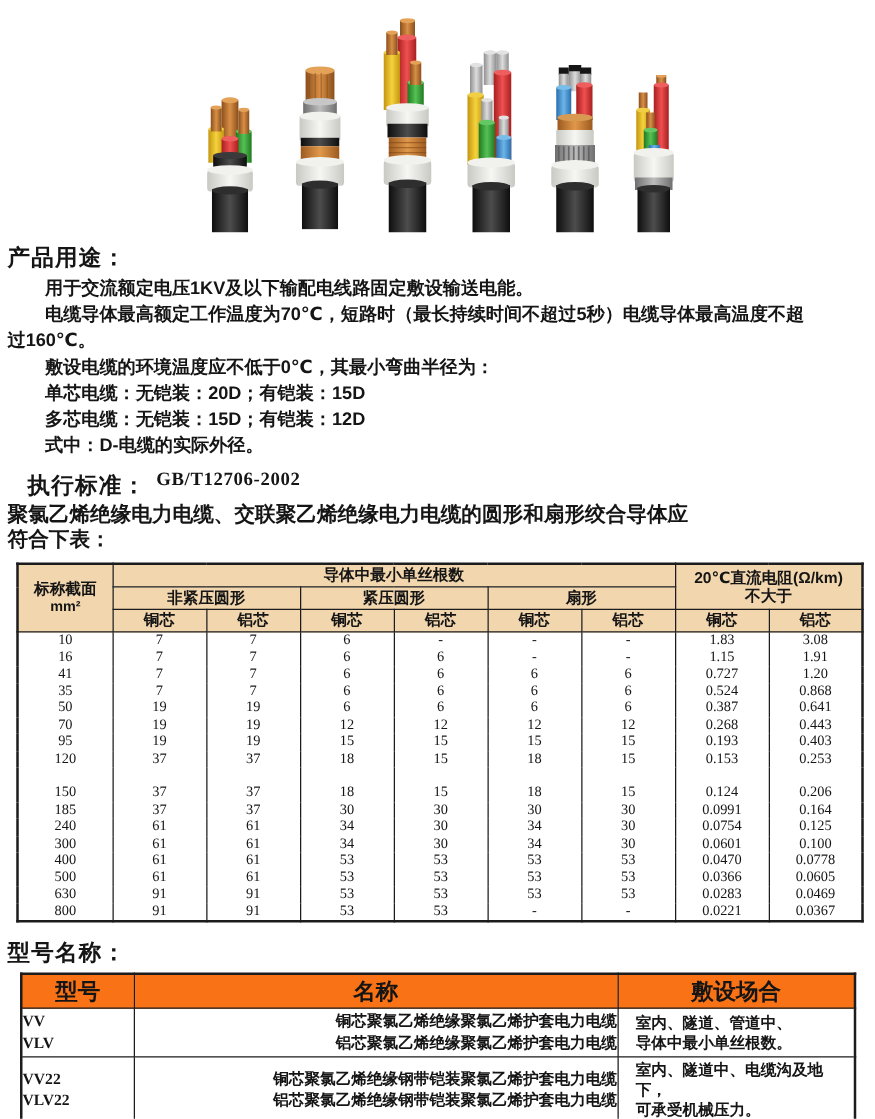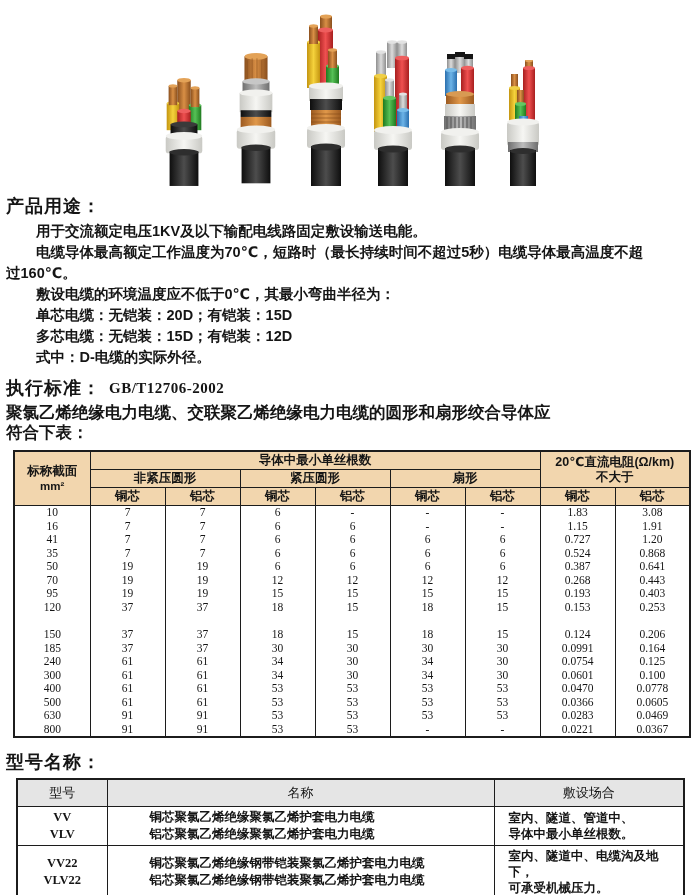--- a/index.html
+++ b/index.html
@@ -19,21 +19,21 @@
 
   
   .sec-title{
     font-size:18px;font-weight:bold;letter-spacing:1px;
     margin:8px 0 3px 6px;
   }
   .body-line{
     font-size:14.5px;font-weight:bold;line-height:21px;margin-left:6px;
   }
   .indent{padding-left:30px;}
-  .std-line{margin:8px 0 2px 6px;display:flex;align-items:center;}
+  .std-line{margin:8px 0 2px 22px;display:flex;align-items:flex-start;}
   .std-line .sec-title{margin:0;}
   .std-value{
     font-family:"Liberation Serif","DejaVu Serif",serif;
     font-size:15px;font-weight:bold;margin-left:8px;letter-spacing:.5px;
   }
   .intro-line{
     font-size:16.5px;font-weight:bold;line-height:20px;margin-left:6px;
   }
 
   
@@ -57,33 +57,33 @@
     font-size:11.5px;line-height:13.5px;height:13.5px;padding:0;
   }
   .main-table tr.spacer td{height:14px;}
 
   
   .model-table{
     width:668px;margin:4px 0 0 16px;
     border:2px solid #1c1c1c;
   }
   .model-table th{
-    border:1px solid #1c1c1c;background:#e5e5e5;
-    font-size:13px;font-weight:normal;height:26px;padding:0;
+    border:1px solid #1c1c1c;background:#f97316;
+    font-size:18px;font-weight:bold;height:26px;padding:0;
   }
   .model-table td{
     border:1px solid #1c1c1c;padding:2px 0;vertical-align:middle;
   }
-  .model-col{text-align:center;}
+  .model-col{}
   .model-col div{
     font-family:"Liberation Serif","DejaVu Serif",serif;
     font-size:12.5px;font-weight:bold;line-height:17px;
   }
   .name-col div{
-    font-size:12.5px;font-weight:bold;line-height:17px;padding-left:42px;
+    font-size:12.5px;font-weight:bold;line-height:17px;padding-left:42px;text-align:right;
   }
   .loc-col div{
     font-size:12.5px;font-weight:bold;line-height:16px;padding-left:14px;
   }
 </style>
 </head>
 <body>
 
 <div class="page">
 

